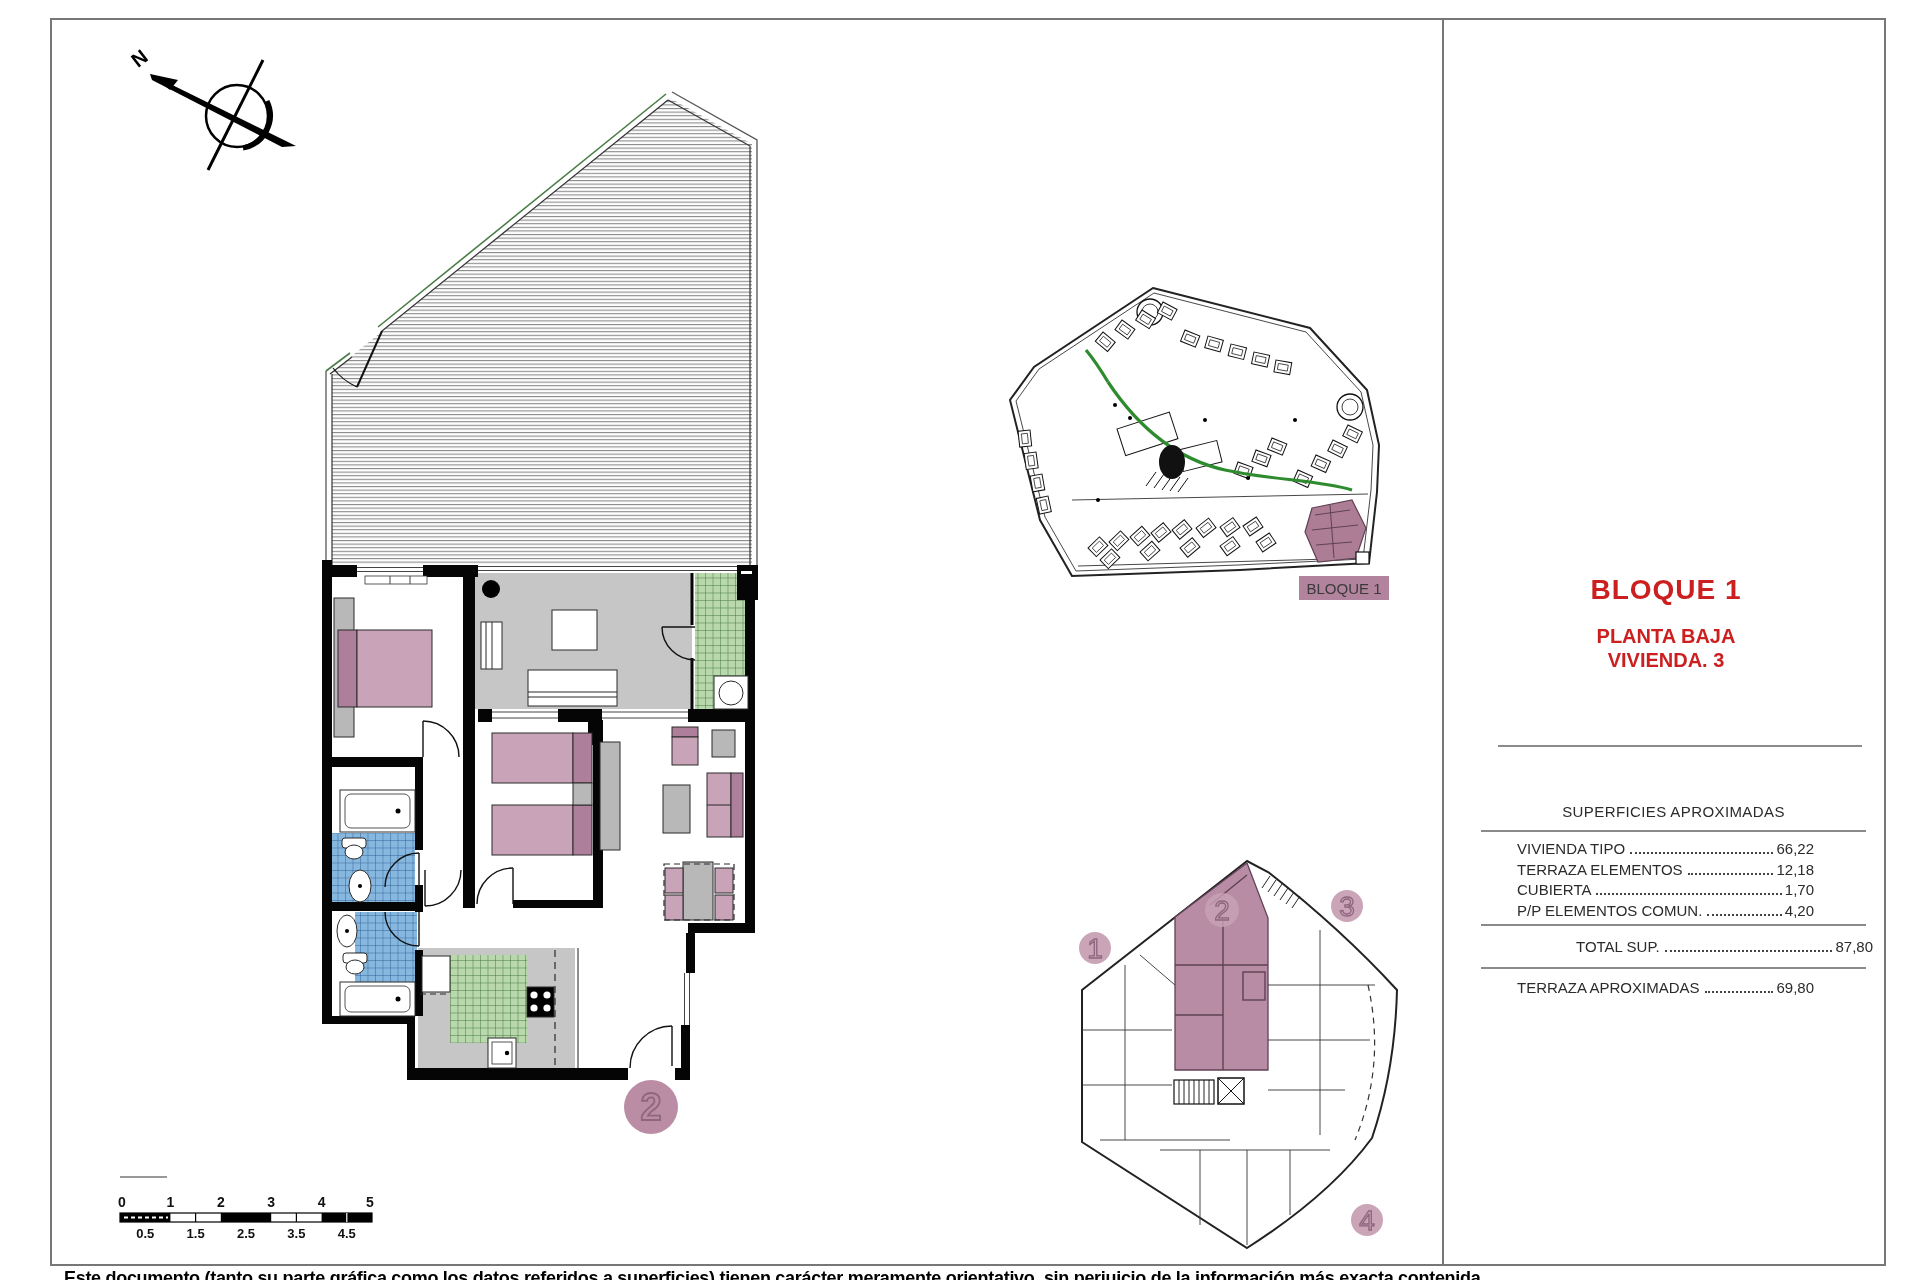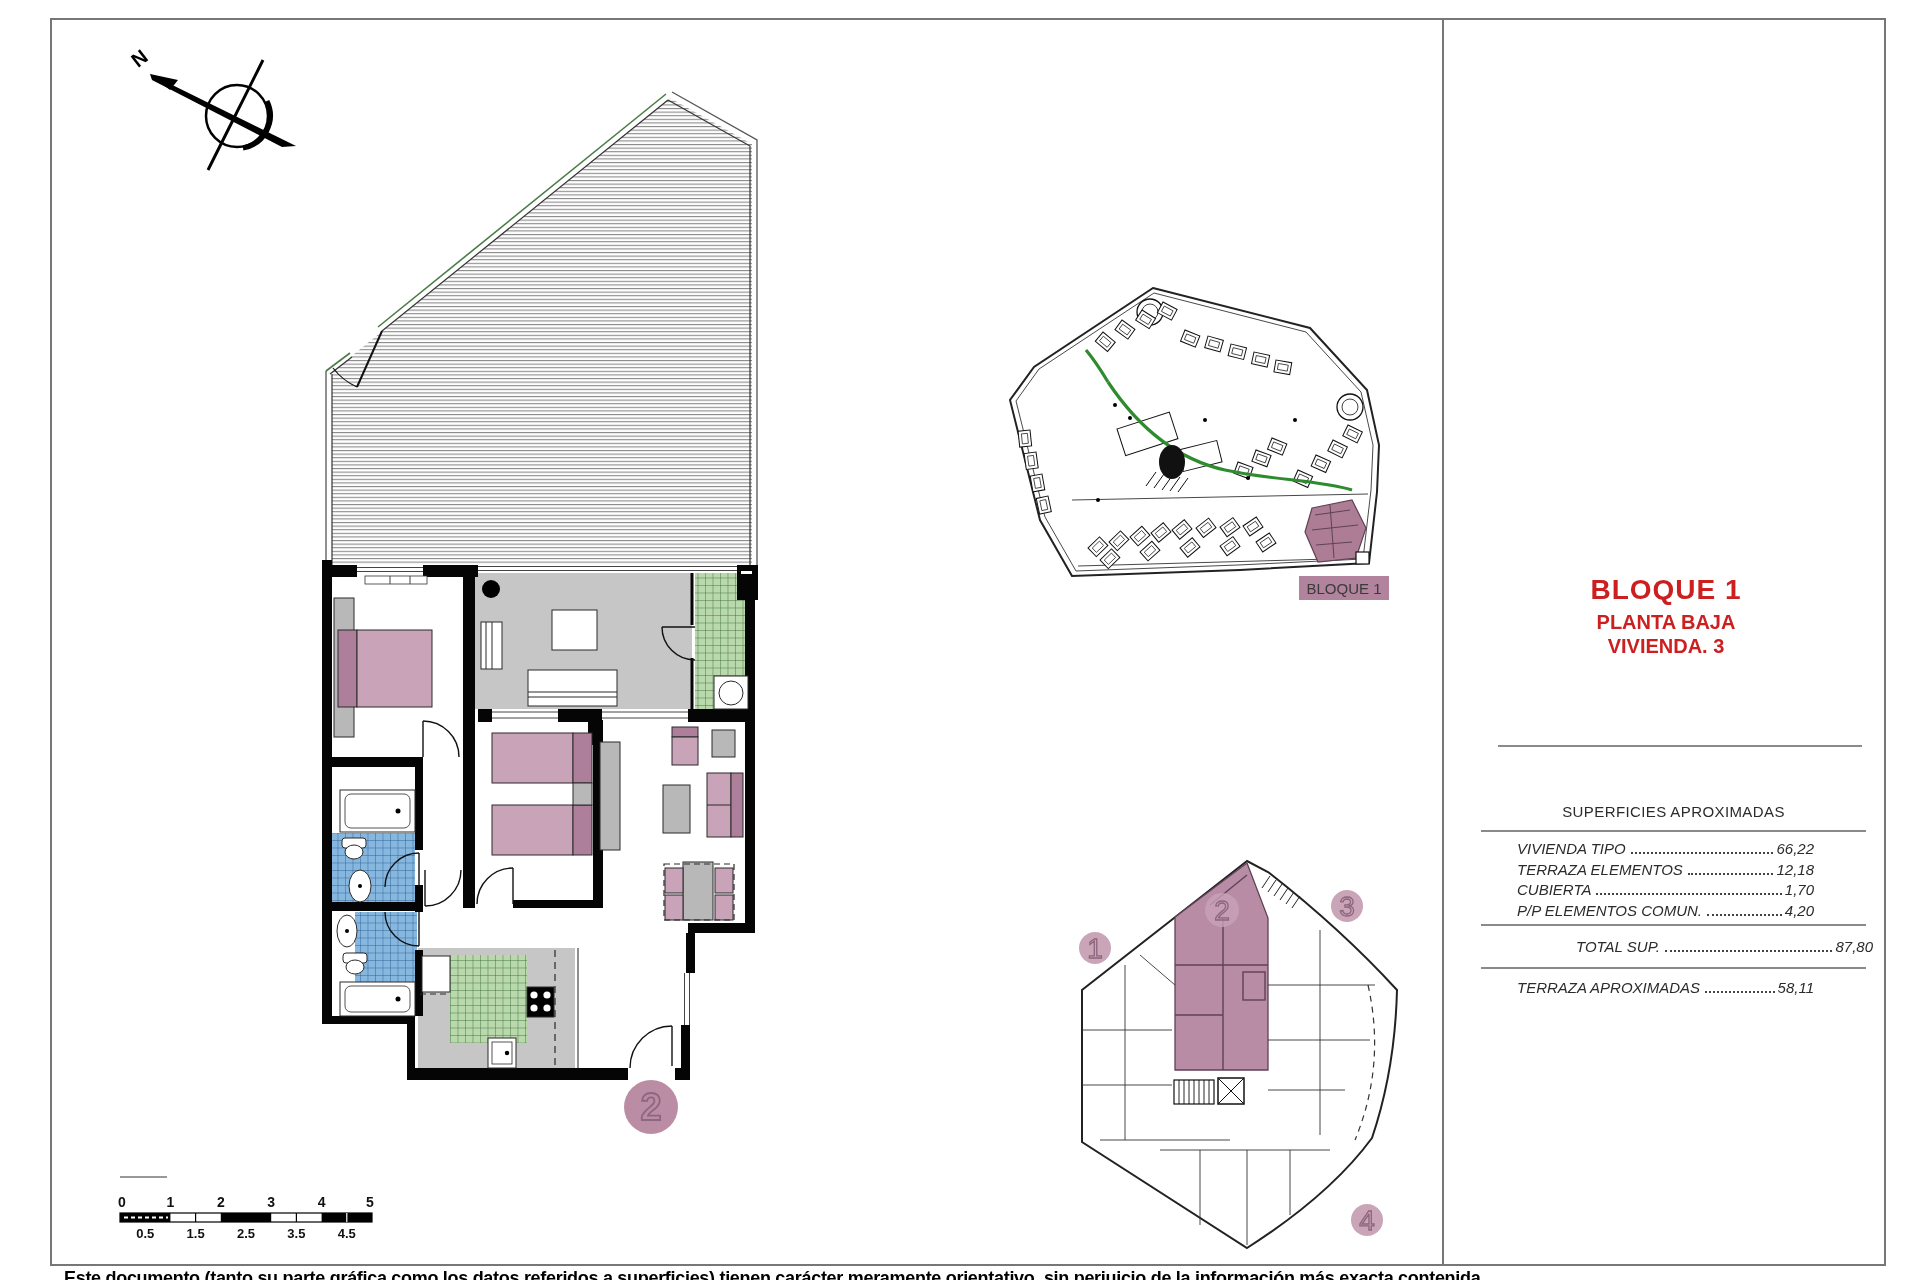--- a/index.html
+++ b/index.html
@@ -4,30 +4,30 @@
 <style>
   html,body{margin:0;padding:0;width:1920px;height:1280px;background:#fff;overflow:hidden;
     font-family:"Liberation Sans", sans-serif;}
   .abs{position:absolute;}
   #frame{left:50px;top:18px;width:1832px;height:1244px;border:2px solid #777;}
   #divider{left:1442px;top:18px;width:2px;height:1246px;background:#777;}
   #drawing{left:0;top:0;width:1920px;height:1280px;}
   
   #panel-title{left:1520px;top:574px;width:292px;text-align:center;color:#cc2020;}
   #panel-title .t1{font-size:28px;font-weight:bold;letter-spacing:1px;}
-  #panel-title .t2{font-size:20px;font-weight:bold;margin-top:4px;line-height:24px;}
+  #panel-title .t2{font-size:20px;font-weight:bold;margin-top:18px;line-height:24px;}
   #panel-title .t3{font-size:20px;font-weight:bold;line-height:24px;}
   .rule{background:#8a8a8a;height:2px;}
   #rule1{left:1498px;top:745px;width:364px;}
   #rule2{left:1481px;top:830px;width:385px;}
   #rule3{left:1481px;top:924px;width:385px;}
   #rule4{left:1481px;top:967px;width:385px;}
   #table-title{left:1481px;top:803px;width:385px;text-align:center;font-size:15px;color:#2b2b2b;letter-spacing:.4px;}
   #surf-table{left:1481px;top:840px;width:385px;font-size:15px;color:#2b2b2b;}
-  .srow{display:flex;align-items:baseline;height:20.5px;padding:0 52px 0 36px;font-style:italic;}
+  .srow{display:flex;align-items:baseline;height:20.5px;padding:0 52px 0 36px;}
   .leader{flex:1;border-bottom:2px dotted #444;margin:0 3px 3px 5px;}
   #total-row{left:1540px;top:938px;width:385px;font-size:15px;color:#2b2b2b;}
   #terraza-row{left:1481px;top:979px;width:385px;font-size:15px;color:#2b2b2b;}
   #disclaimer{left:64px;top:1268px;width:1850px;font-size:18px;font-weight:bold;color:#000;
     white-space:nowrap;letter-spacing:-0.3px;}
 </style>
 </head>
 <body>
 
 <svg id="drawing" class="abs" width="1920" height="1280" viewBox="0 0 1920 1280">
@@ -446,17 +446,17 @@
     <span>TOTAL SUP.</span>
     <span class="leader"></span>
     <span>87,80</span>
   </div>
 </div>
 <div id="rule4" class="abs rule"></div>
 <div id="terraza-row" class="abs">
   <div class="srow">
     <span>TERRAZA APROXIMADAS</span>
     <span class="leader"></span>
-    <span>58,11</span>
+    <span>69,80</span>
   </div>
 </div>
 
 <div id="disclaimer" class="abs">Este documento (tanto su parte gráfica como los datos referidos a superficies) tienen carácter meramente orientativo, sin perjuicio de la información más exacta contenida</div>
 
 </body></html>

